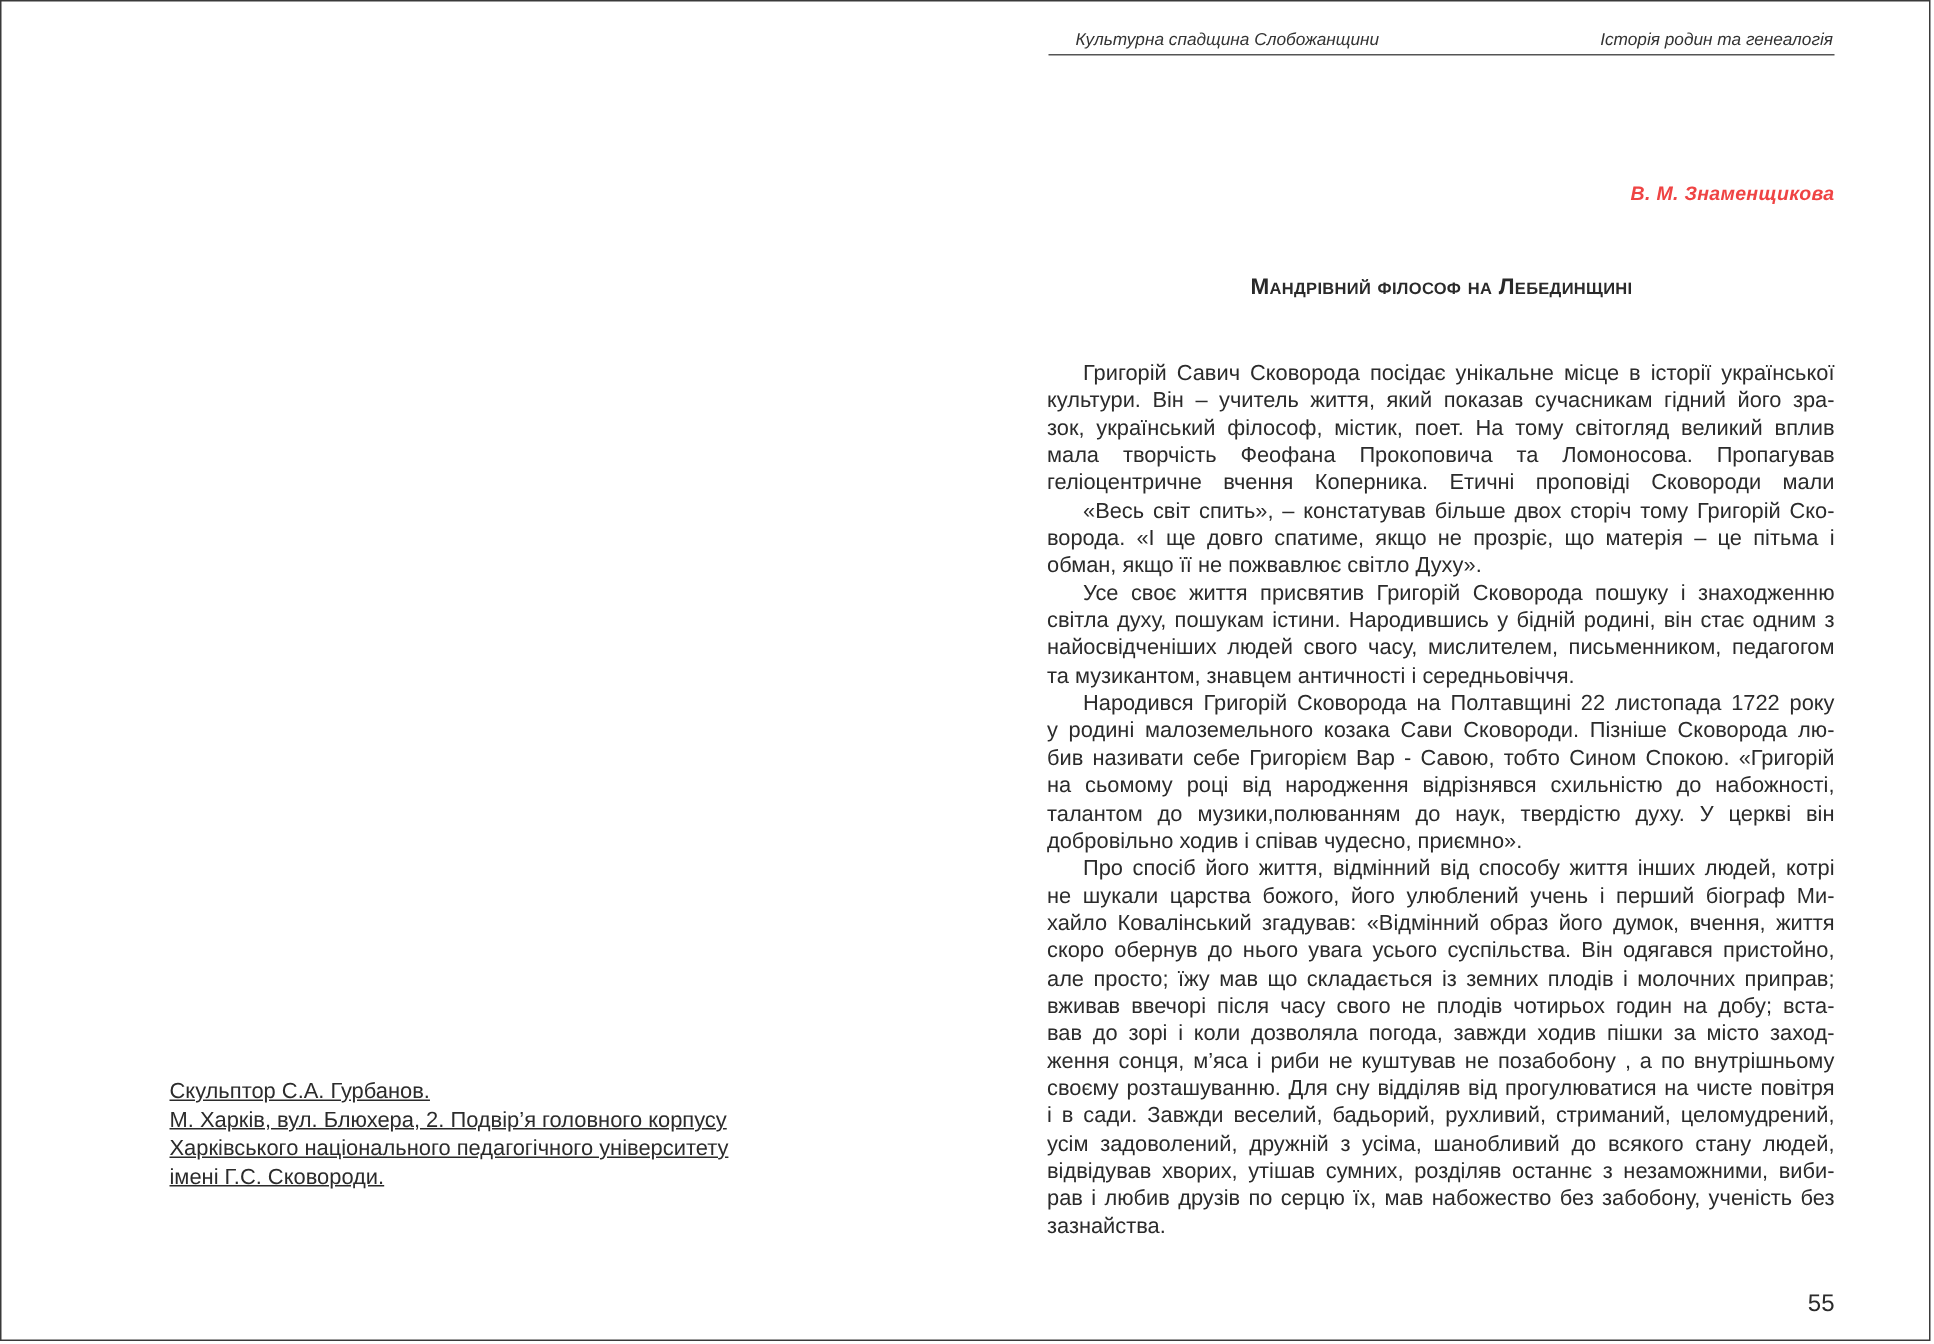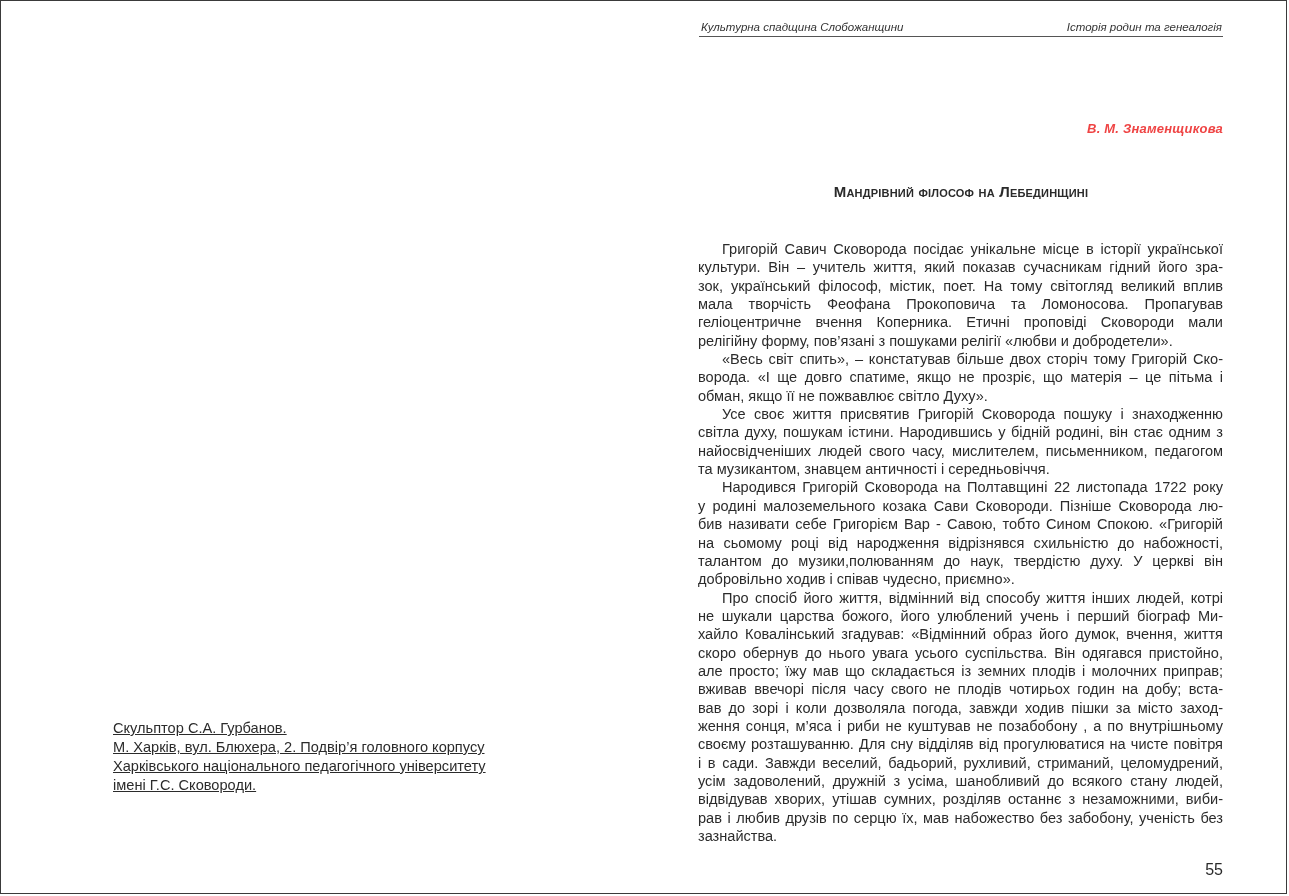--- a/index.html
+++ b/index.html
@@ -48,21 +48,21 @@
       left: 55px;
       top: 18px;
       width: 524px;
       height: 18px;
       border-bottom: 1px solid #555;
       font-style: italic;
       font-size: 11.5px;
       line-height: 17px;
       color: #333;
     }
-    .running-header .hl { position: absolute; left: 2px; top: 1px; }
+    .running-header .hl { position: absolute; left: 18px; top: 1px; }
     .running-header .hr { position: absolute; right: 1px; top: 1px; }
     .author {
       position: absolute;
       right: 66px;
       top: 121px;
       font-weight: bold;
       font-style: italic;
       font-size: 13px;
       color: #ef4444;
       letter-spacing: 0.2px;
@@ -125,21 +125,20 @@
   </div>
   <div class="author">В. М. Знаменщикова</div>
   <div class="title">Мандрівний філософ на Лебединщині</div>
   <div class="body-text" id="body-text">
       <div>
         <div class="para-line indent">Григорій Савич Сковорода посідає унікальне місце в історії української</div>
         <div class="para-line">культури. Він – учитель життя, який показав сучасникам гідний його зра-</div>
         <div class="para-line">зок, український філософ, містик, поет. На тому світогляд великий вплив</div>
         <div class="para-line">мала творчість Феофана Прокоповича та Ломоносова. Пропагував</div>
         <div class="para-line">геліоцентричне вчення Коперника. Етичні проповіді Сковороди мали</div>
-        <div class="para-line last">релігійну форму, пов’язані з пошуками релігії «любви и добродетели».</div>
       </div>
       <div>
         <div class="para-line indent">«Весь світ спить», – констатував більше двох сторіч тому Григорій Ско-</div>
         <div class="para-line">ворода. «І ще довго спатиме, якщо не прозріє, що матерія – це пітьма і</div>
         <div class="para-line last">обман, якщо її не пожвавлює світло Духу».</div>
       </div>
       <div>
         <div class="para-line indent">Усе своє життя присвятив Григорій Сковорода пошуку і знаходженню</div>
         <div class="para-line">світла духу, пошукам істини. Народившись у бідній родині, він стає одним з</div>
         <div class="para-line">найосвідченіших людей свого часу, мислителем, письменником, педагогом</div>

